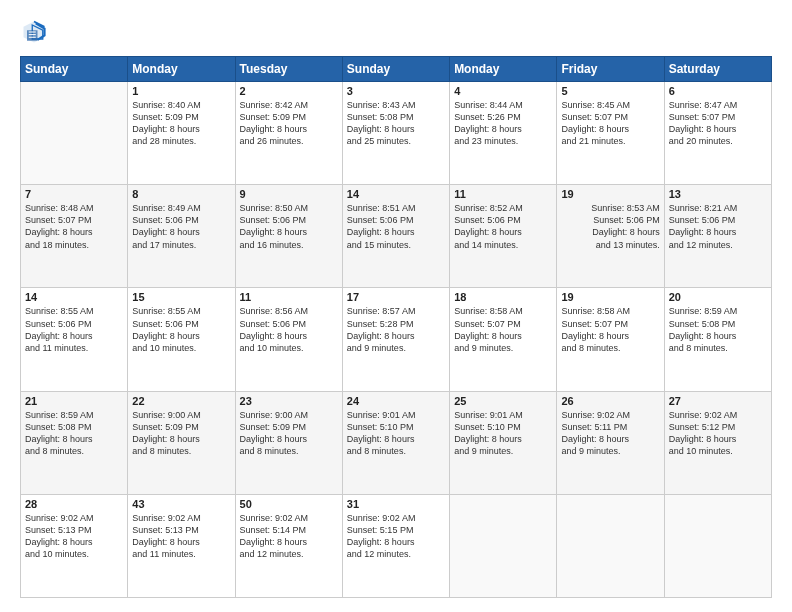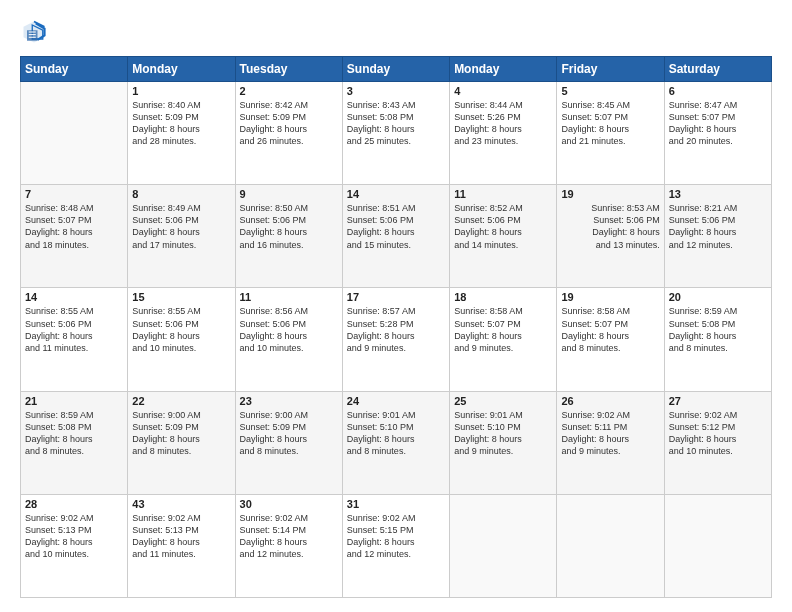--- a/index.html
+++ b/index.html
@@ -346,21 +346,21 @@
 and 10 minutes.</div>
           </td>
           <td>
             <span class="day-number">43</span>
             <div class="cell-info" style="white-space: pre-line;">Sunrise: 9:02 AM
 Sunset: 5:13 PM
 Daylight: 8 hours
 and 11 minutes.</div>
           </td>
           <td>
-            <span class="day-number">30</span>
+            <span class="day-number">50</span>
             <div class="cell-info" style="white-space: pre-line;">Sunrise: 9:02 AM
 Sunset: 5:14 PM
 Daylight: 8 hours
 and 12 minutes.</div>
           </td>
           <td>
             <span class="day-number">31</span>
             <div class="cell-info" style="white-space: pre-line;">Sunrise: 9:02 AM
 Sunset: 5:15 PM
 Daylight: 8 hours

